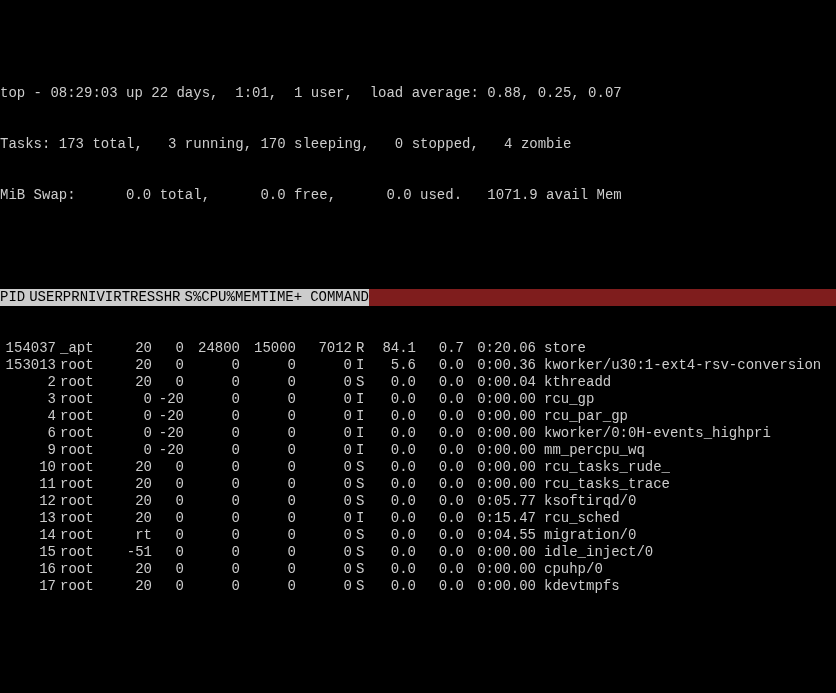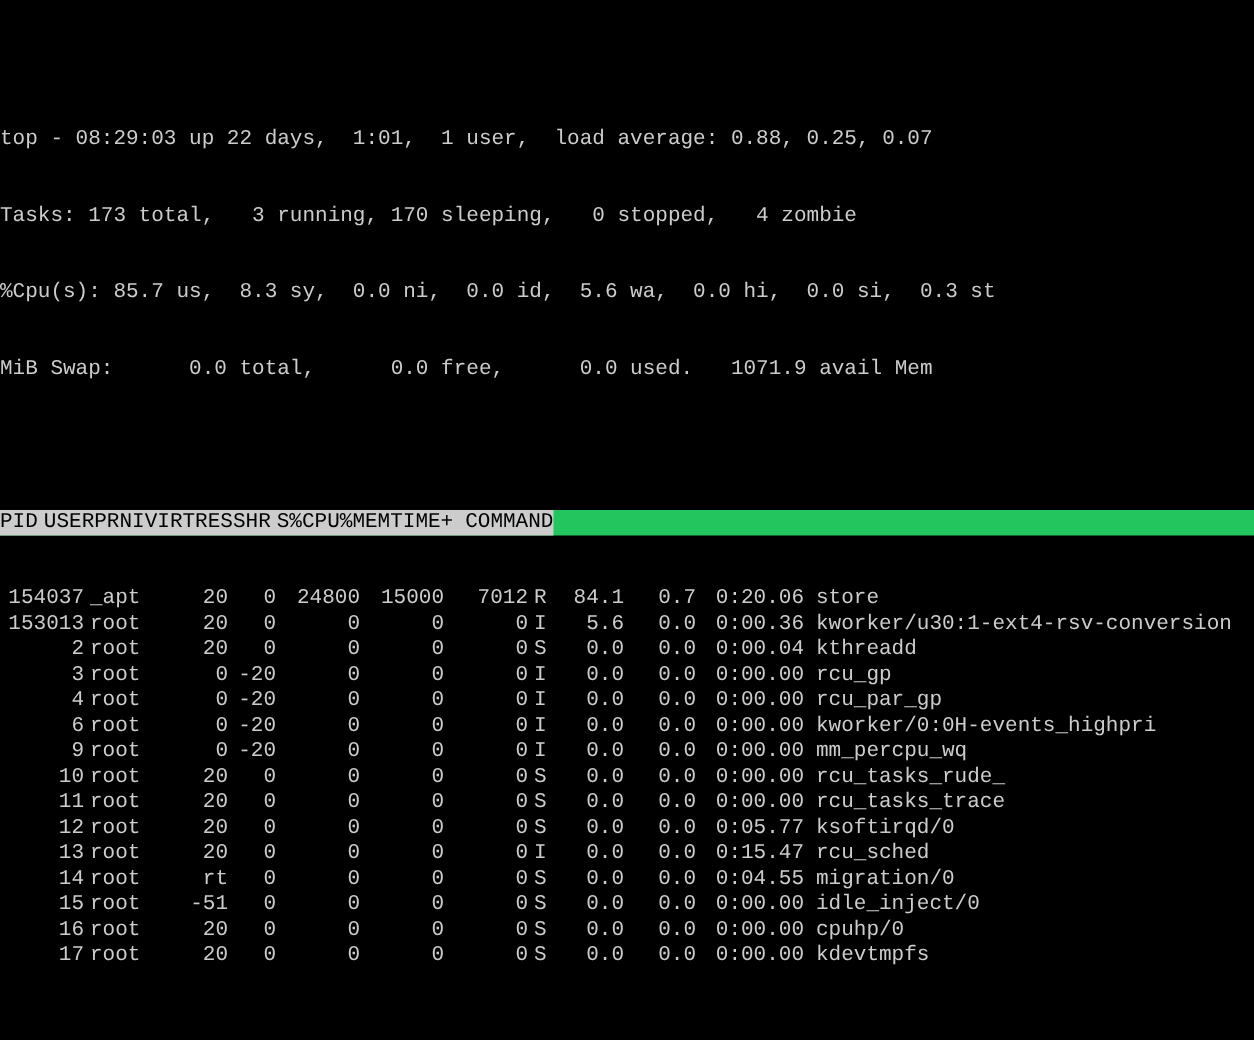--- a/index.html
+++ b/index.html
@@ -11,21 +11,21 @@
       font-size: 14px;
       line-height: 17px;
       white-space: pre;
       width: 836px;
       height: 693px;
       overflow: hidden;
     }
     .container { padding: 0 0 0 0; }
     #summary-line1,#summary-line2,#summary-line3,#summary-line4,#summary-line5 { color:#ccc; }
     .hdr-row {
-      background: #22c55e;
+      background: #7f1d1d;
       color: #ccc;
       font-family: Liberation Mono, monospace;
     }
     .hdr-row span.bar { background:#ccc; color:#000; display:inline-block; }
     .proc-row span { display:inline-block; }
     .c-pid   { width: 56px; text-align:right; }
     .c-user  { width: 64px; text-align:left;  padding-left:4px;}
     .c-pr    { width: 32px; text-align:right; }
     .c-ni    { width: 32px; text-align:right; }
     .c-virt  { width: 56px; text-align:right; }
@@ -38,21 +38,20 @@
     .c-cmd   { padding-left:8px; text-align:left; }
     #proc-body .proc-row { height:17px; }
   </style>
 </head>
 <body>
 
 
 <div class="container">
   <div id="summary-line1">top - 08:29:03 up 22 days,  1:01,  1 user,  load average: 0.88, 0.25, 0.07</div>
   <div id="summary-line2">Tasks: 173 total,   3 running, 170 sleeping,   0 stopped,   4 zombie</div>
-  <div id="summary-line3">%Cpu(s): 85.7 us,  8.3 sy,  0.0 ni,  0.0 id,  5.6 wa,  0.0 hi,  0.0 si,  0.3 st</div>
   <div id="summary-line5">MiB Swap:      0.0 total,      0.0 free,      0.0 used.   1071.9 avail Mem</div>
   <div> </div>
   <div class="hdr-row"><span class="bar"><span class="c-pid">PID</span><span class="c-user">USER</span><span class="c-pr">PR</span><span class="c-ni">NI</span><span class="c-virt">VIRT</span><span class="c-res">RES</span><span class="c-shr">SHR</span><span class="c-s">S</span><span class="c-cpu">%CPU</span><span class="c-mem">%MEM</span><span class="c-time">TIME+</span><span class="c-cmd">COMMAND</span></span></div>
   <div id="proc-body"><div class="proc-row"><span class="c-pid">154037</span><span class="c-user">_apt</span><span class="c-pr">20</span><span class="c-ni">0</span><span class="c-virt">24800</span><span class="c-res">15000</span><span class="c-shr">7012</span><span class="c-s">R</span><span class="c-cpu">84.1</span><span class="c-mem">0.7</span><span class="c-time">0:20.06</span><span class="c-cmd">store</span></div><div class="proc-row"><span class="c-pid">153013</span><span class="c-user">root</span><span class="c-pr">20</span><span class="c-ni">0</span><span class="c-virt">0</span><span class="c-res">0</span><span class="c-shr">0</span><span class="c-s">I</span><span class="c-cpu">5.6</span><span class="c-mem">0.0</span><span class="c-time">0:00.36</span><span class="c-cmd">kworker/u30:1-ext4-rsv-conversion</span></div><div class="proc-row"><span class="c-pid">2</span><span class="c-user">root</span><span class="c-pr">20</span><span class="c-ni">0</span><span class="c-virt">0</span><span class="c-res">0</span><span class="c-shr">0</span><span class="c-s">S</span><span class="c-cpu">0.0</span><span class="c-mem">0.0</span><span class="c-time">0:00.04</span><span class="c-cmd">kthreadd</span></div><div class="proc-row"><span class="c-pid">3</span><span class="c-user">root</span><span class="c-pr">0</span><span class="c-ni">-20</span><span class="c-virt">0</span><span class="c-res">0</span><span class="c-shr">0</span><span class="c-s">I</span><span class="c-cpu">0.0</span><span class="c-mem">0.0</span><span class="c-time">0:00.00</span><span class="c-cmd">rcu_gp</span></div><div class="proc-row"><span class="c-pid">4</span><span class="c-user">root</span><span class="c-pr">0</span><span class="c-ni">-20</span><span class="c-virt">0</span><span class="c-res">0</span><span class="c-shr">0</span><span class="c-s">I</span><span class="c-cpu">0.0</span><span class="c-mem">0.0</span><span class="c-time">0:00.00</span><span class="c-cmd">rcu_par_gp</span></div><div class="proc-row"><span class="c-pid">6</span><span class="c-user">root</span><span class="c-pr">0</span><span class="c-ni">-20</span><span class="c-virt">0</span><span class="c-res">0</span><span class="c-shr">0</span><span class="c-s">I</span><span class="c-cpu">0.0</span><span class="c-mem">0.0</span><span class="c-time">0:00.00</span><span class="c-cmd">kworker/0:0H-events_highpri</span></div><div class="proc-row"><span class="c-pid">9</span><span class="c-user">root</span><span class="c-pr">0</span><span class="c-ni">-20</span><span class="c-virt">0</span><span class="c-res">0</span><span class="c-shr">0</span><span class="c-s">I</span><span class="c-cpu">0.0</span><span class="c-mem">0.0</span><span class="c-time">0:00.00</span><span class="c-cmd">mm_percpu_wq</span></div><div class="proc-row"><span class="c-pid">10</span><span class="c-user">root</span><span class="c-pr">20</span><span class="c-ni">0</span><span class="c-virt">0</span><span class="c-res">0</span><span class="c-shr">0</span><span class="c-s">S</span><span class="c-cpu">0.0</span><span class="c-mem">0.0</span><span class="c-time">0:00.00</span><span class="c-cmd">rcu_tasks_rude_</span></div><div class="proc-row"><span class="c-pid">11</span><span class="c-user">root</span><span class="c-pr">20</span><span class="c-ni">0</span><span class="c-virt">0</span><span class="c-res">0</span><span class="c-shr">0</span><span class="c-s">S</span><span class="c-cpu">0.0</span><span class="c-mem">0.0</span><span class="c-time">0:00.00</span><span class="c-cmd">rcu_tasks_trace</span></div><div class="proc-row"><span class="c-pid">12</span><span class="c-user">root</span><span class="c-pr">20</span><span class="c-ni">0</span><span class="c-virt">0</span><span class="c-res">0</span><span class="c-shr">0</span><span class="c-s">S</span><span class="c-cpu">0.0</span><span class="c-mem">0.0</span><span class="c-time">0:05.77</span><span class="c-cmd">ksoftirqd/0</span></div><div class="proc-row"><span class="c-pid">13</span><span class="c-user">root</span><span class="c-pr">20</span><span class="c-ni">0</span><span class="c-virt">0</span><span class="c-res">0</span><span class="c-shr">0</span><span class="c-s">I</span><span class="c-cpu">0.0</span><span class="c-mem">0.0</span><span class="c-time">0:15.47</span><span class="c-cmd">rcu_sched</span></div><div class="proc-row"><span class="c-pid">14</span><span class="c-user">root</span><span class="c-pr">rt</span><span class="c-ni">0</span><span class="c-virt">0</span><span class="c-res">0</span><span class="c-shr">0</span><span class="c-s">S</span><span class="c-cpu">0.0</span><span class="c-mem">0.0</span><span class="c-time">0:04.55</span><span class="c-cmd">migration/0</span></div><div class="proc-row"><span class="c-pid">15</span><span class="c-user">root</span><span class="c-pr">-51</span><span class="c-ni">0</span><span class="c-virt">0</span><span class="c-res">0</span><span class="c-shr">0</span><span class="c-s">S</span><span class="c-cpu">0.0</span><span class="c-mem">0.0</span><span class="c-time">0:00.00</span><span class="c-cmd">idle_inject/0</span></div><div class="proc-row"><span class="c-pid">16</span><span class="c-user">root</span><span class="c-pr">20</span><span class="c-ni">0</span><span class="c-virt">0</span><span class="c-res">0</span><span class="c-shr">0</span><span class="c-s">S</span><span class="c-cpu">0.0</span><span class="c-mem">0.0</span><span class="c-time">0:00.00</span><span class="c-cmd">cpuhp/0</span></div><div class="proc-row"><span class="c-pid">17</span><span class="c-user">root</span><span class="c-pr">20</span><span class="c-ni">0</span><span class="c-virt">0</span><span class="c-res">0</span><span class="c-shr">0</span><span class="c-s">S</span><span class="c-cpu">0.0</span><span class="c-mem">0.0</span><span class="c-time">0:00.00</span><span class="c-cmd">kdevtmpfs</span></div></div>
 </div>
 
 
 
 
 </body></html>

